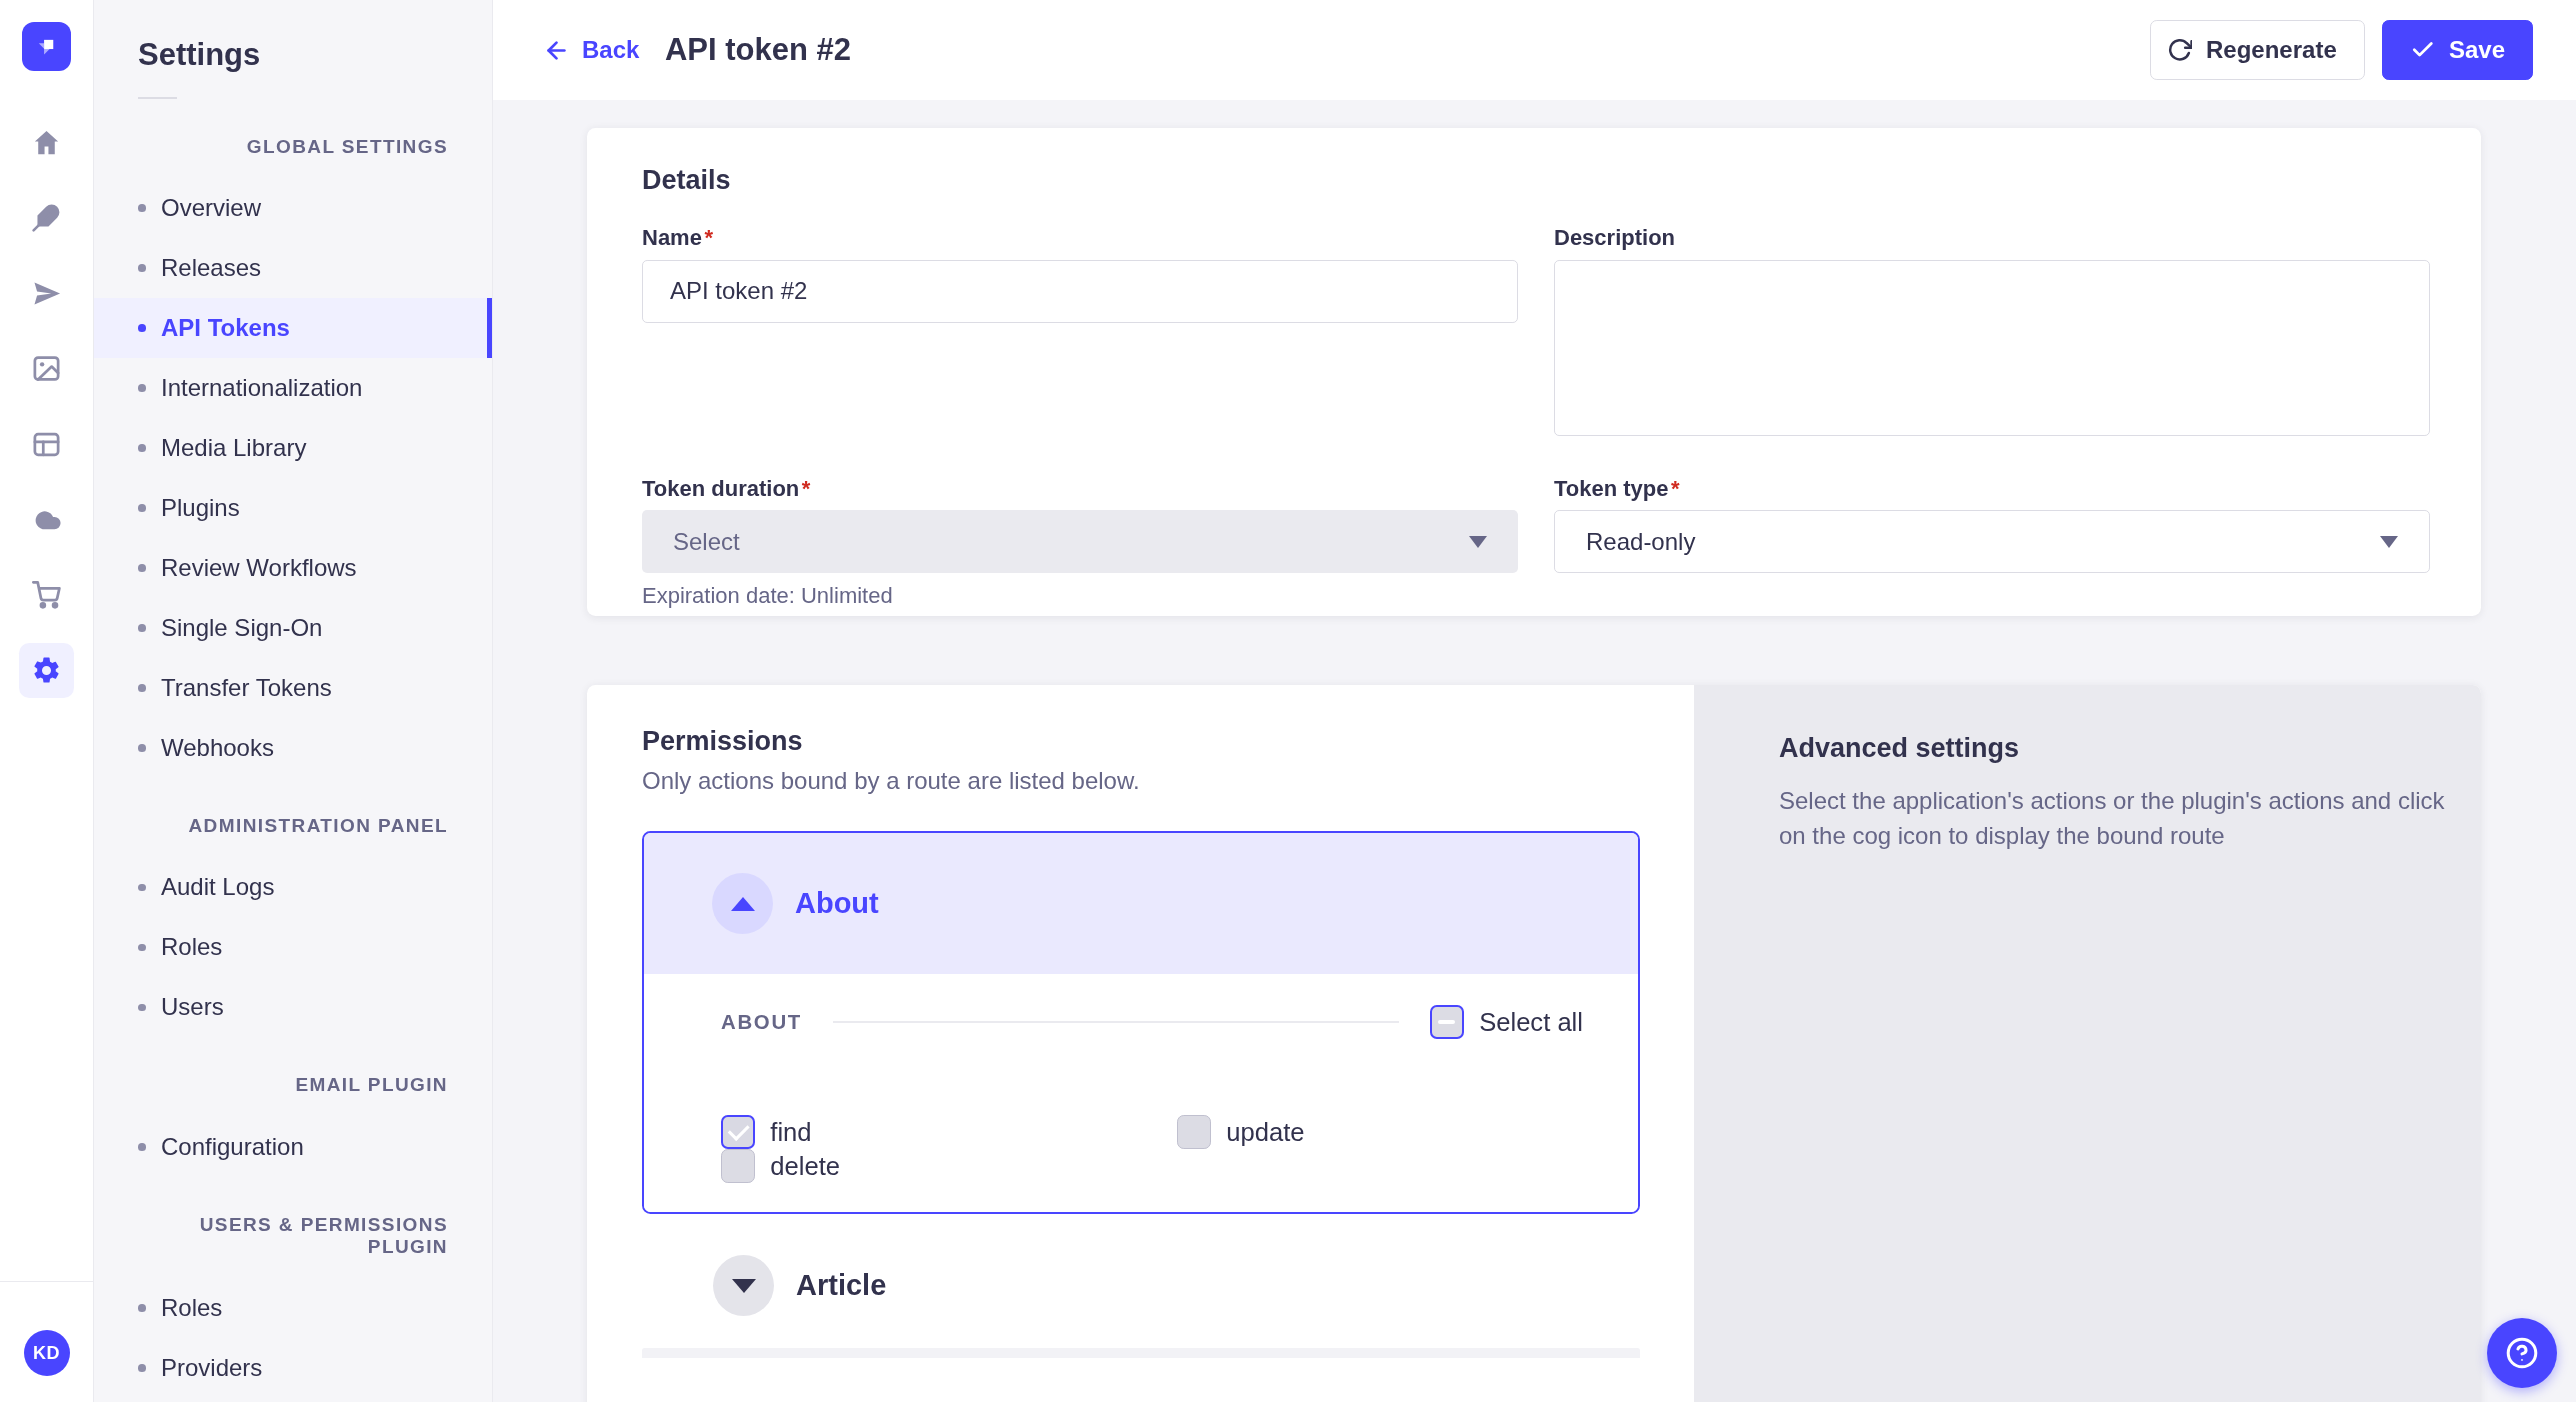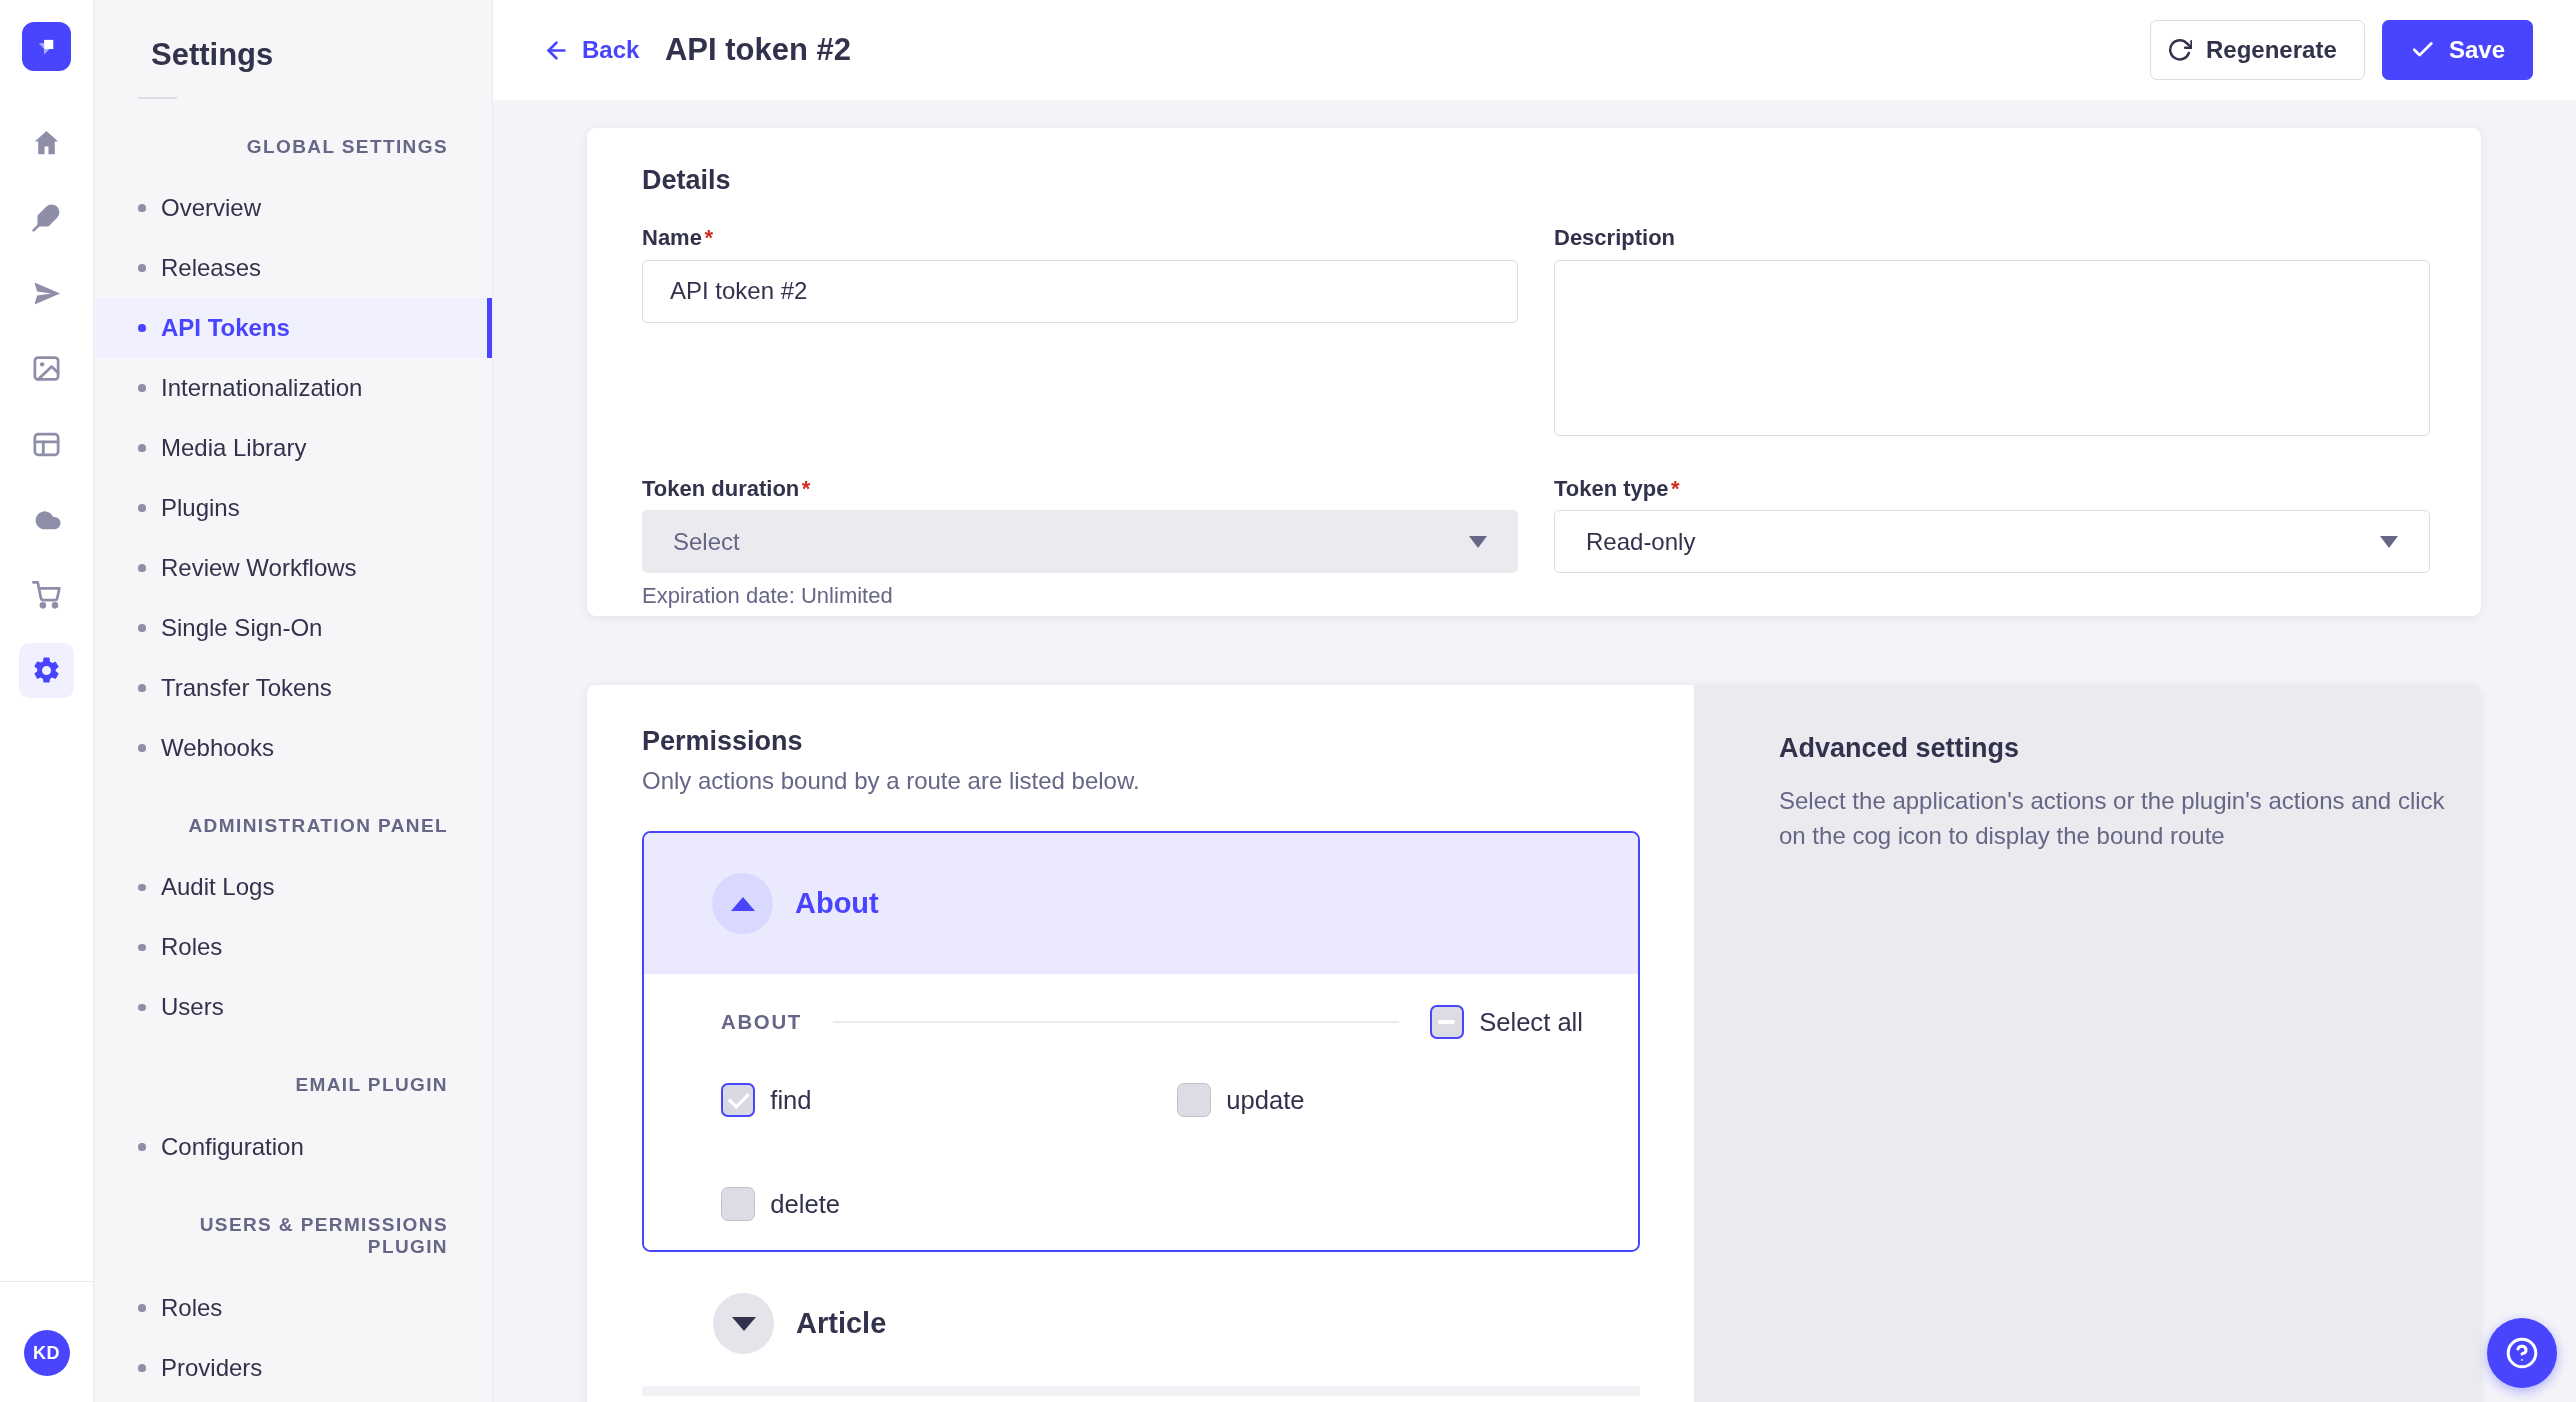--- a/index.html
+++ b/index.html
@@ -17,21 +17,21 @@
   .rail-item.active { background:#f0f0ff; color:#4945ff; }
   .rail-item svg { width:31px; height:31px; }
   .rail-spacer { flex:1; }
   .rail-divider { width:94px; height:1.7px; background:#eaeaef; }
   .avatar { width:46px; height:46px; border-radius:50%; background:#4945ff; color:#fff; font-size:18px; font-weight:700;
     display:flex; align-items:center; justify-content:center; margin:48px 0 25.6px 0; cursor:pointer; letter-spacing:0.4px; }
 
   
   .subnav { position:absolute; left:94px; top:0; bottom:0; width:399px; background:#f6f6f9;
     border-right:1.7px solid #eaeaef; padding-top:37px; z-index:4; }
-  .subnav-title { font-size:31px; font-weight:700; color:#32324d; margin-left:57px; }
+  .subnav-title { font-size:31px; font-weight:700; color:#32324d; margin-left:44px; }
   .subnav-hr { width:39px; height:1.7px; background:#dcdce4; margin:24px 0 0 44px; }
   .section-heading { margin:37px 44px 0 44px; font-size:19px; font-weight:700; color:#666687; letter-spacing:1.4px;text-align:right; }
   .section-items { margin-top:20.4px; }
   .nav-item { position:relative; height:60px; display:flex; align-items:center; padding-left:44px; cursor:pointer; }
   .nav-item .bullet { width:7.7px; height:7.7px; border-radius:50%; background:#8e8ea9; margin-right:15.3px; flex:0 0 auto; }
   .nav-item .nav-label { font-size:24px; color:#32324d; }
   .nav-item.active { background:#f0f0ff; }
   .nav-item.active .nav-label { color:#4945ff; font-weight:700; }
   .nav-item.active .bullet { background:#4945ff; }
   .nav-item.active::after { content:""; position:absolute; right:0; top:0; bottom:0; width:5.1px; background:#4945ff; }
@@ -85,21 +85,21 @@
   .about-line { flex:1; height:1.7px; background:#eaeaef; margin:0 31px; }
   .checkbox { width:34px; height:34px; border-radius:6.8px; flex:0 0 auto; cursor:pointer; position:relative; }
   .cb-unchecked { background:#dcdce4; border:1.7px solid #c0c0cf; }
   .cb-checked { background:#d9d9e3; border:2.6px solid #4945ff; }
   .cb-checked::after { content:""; position:absolute; left:6px; top:6.8px; width:16px; height:8.5px;
     border-left:3.4px solid #fff; border-bottom:3.4px solid #fff; transform:rotate(-45deg); }
   .cb-indeterminate { background:#dcdce4; border:2.6px solid #4945ff; }
   .cb-indeterminate::after { content:""; position:absolute; left:6px; top:12.8px; width:17px; height:4.3px; border-radius:2.6px; background:#fff; }
   .cb-label { font-size:25.6px; color:#32324d; margin-left:15.3px; }
   .selectall { display:flex; align-items:center; cursor:pointer; }
-  .actions-grid { margin-top:44px; padding-left:0; display:grid; grid-template-columns:456px 1fr; row-gap:70px; }
+  .actions-grid { margin-top:76px; padding-left:0; display:grid; grid-template-columns:456px 1fr; }
   .action-item { display:flex; align-items:center; }
   .article-row { display:flex; align-items:center; padding-left:71px; margin-top:41px; cursor:pointer; }
   .article-row .acc-circle { background:#e4e4ea; }
   .article-title { margin-left:22px; font-size:29px; font-weight:700; color:#32324d; }
   .next-strip { margin-top:32px; width:998px; height:10.2px; background:#f2f2f6; border-radius:2.6px 2.6px 0 0; }
 
   
   .advanced { position:absolute; right:0; top:0; bottom:0; width:787px; background:#eaeaef;
     border-radius:0 8.5px 8.5px 0; padding:48px 60px 0 85px; }
   .advanced h3 { font-size:27px; font-weight:700; color:#32324d; }

